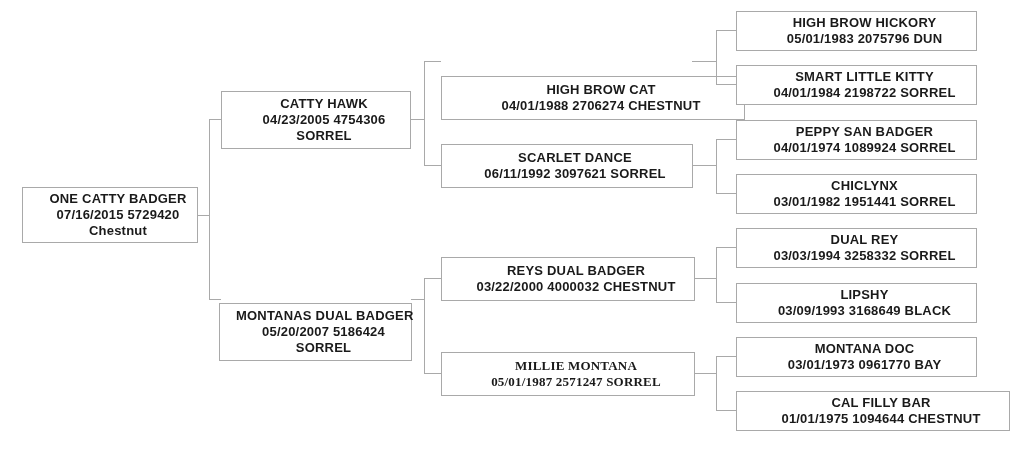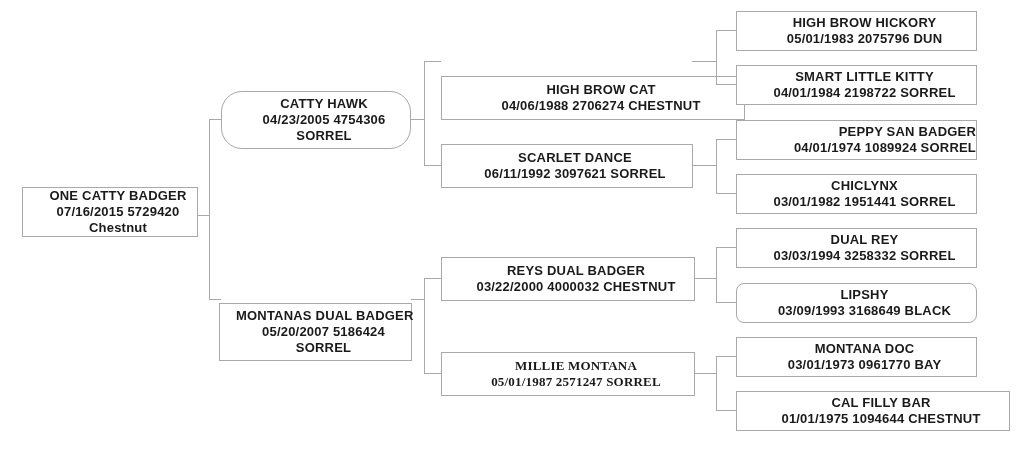--- a/index.html
+++ b/index.html
@@ -39,41 +39,41 @@
     border-top: 1.5px solid #a9a9a9;
     border-bottom: 1.5px solid #a9a9a9;
     background: transparent;
   }
 </style>
 </head>
 <body>
 
 <div class="canvas">
 
-  <div class="box" style="left:22px; top:187px; width:176px; height:50px;">
+  <div class="box" style="left:22px; top:187px; width:176px; height:56px;">
     <div>ONE CATTY BADGER</div>
     <div>07/16/2015 5729420</div>
     <div>Chestnut</div>
   </div>
 
-  <div class="box" style="left:221px; top:91px; width:190px; height:58px;border-radius:21px;">
+  <div class="box" style="left:221px; top:91px; width:190px; height:58px;">
     <div>CATTY HAWK</div>
     <div>04/23/2005 4754306</div>
     <div>SORREL</div>
   </div>
 
   <div class="box" style="left:219px; top:271px; width:193px; height:58px;margin-top:32px;">
     <div>MONTANAS DUAL BADGER</div>
     <div>05/20/2007 5186424</div>
     <div>SORREL</div>
   </div>
 
   <div class="box" style="left:441px; top:40px; width:304px; height:44px;margin-top:36px;">
     <div>HIGH BROW CAT</div>
-    <div>04/06/1988 2706274 CHESTNUT</div>
+    <div>04/01/1988 2706274 CHESTNUT</div>
   </div>
 
   <div class="box" style="left:441px; top:144px; width:252px; height:44px;">
     <div>SCARLET DANCE</div>
     <div>06/11/1992 3097621 SORREL</div>
   </div>
 
   <div class="box" style="left:441px; top:257px; width:254px; height:44px;">
     <div>REYS DUAL BADGER</div>
     <div>03/22/2000 4000032 CHESTNUT</div>
@@ -87,36 +87,36 @@
   <div class="box" style="left:736px; top:11px; width:241px; height:40px;">
     <div>HIGH BROW HICKORY</div>
     <div>05/01/1983 2075796 DUN</div>
   </div>
 
   <div class="box" style="left:736px; top:65px; width:241px; height:40px;">
     <div>SMART LITTLE KITTY</div>
     <div>04/01/1984 2198722 SORREL</div>
   </div>
 
-  <div class="box" style="left:736px; top:120px; width:241px; height:40px;text-align:right;">
+  <div class="box" style="left:736px; top:120px; width:241px; height:40px;">
     <div>PEPPY SAN BADGER</div>
     <div>04/01/1974 1089924 SORREL</div>
   </div>
 
   <div class="box" style="left:736px; top:174px; width:241px; height:40px;">
     <div>CHICLYNX</div>
     <div>03/01/1982 1951441 SORREL</div>
   </div>
 
   <div class="box" style="left:736px; top:228px; width:241px; height:40px;">
     <div>DUAL REY</div>
     <div>03/03/1994 3258332 SORREL</div>
   </div>
 
-  <div class="box" style="left:736px; top:283px; width:241px; height:40px;border-radius:8px;">
+  <div class="box" style="left:736px; top:283px; width:241px; height:40px;">
     <div>LIPSHY</div>
     <div>03/09/1993 3168649 BLACK</div>
   </div>
 
   <div class="box" style="left:736px; top:337px; width:241px; height:40px;">
     <div>MONTANA DOC</div>
     <div>03/01/1973 0961770 BAY</div>
   </div>
 
   <div class="box" style="left:736px; top:391px; width:274px; height:40px;">

